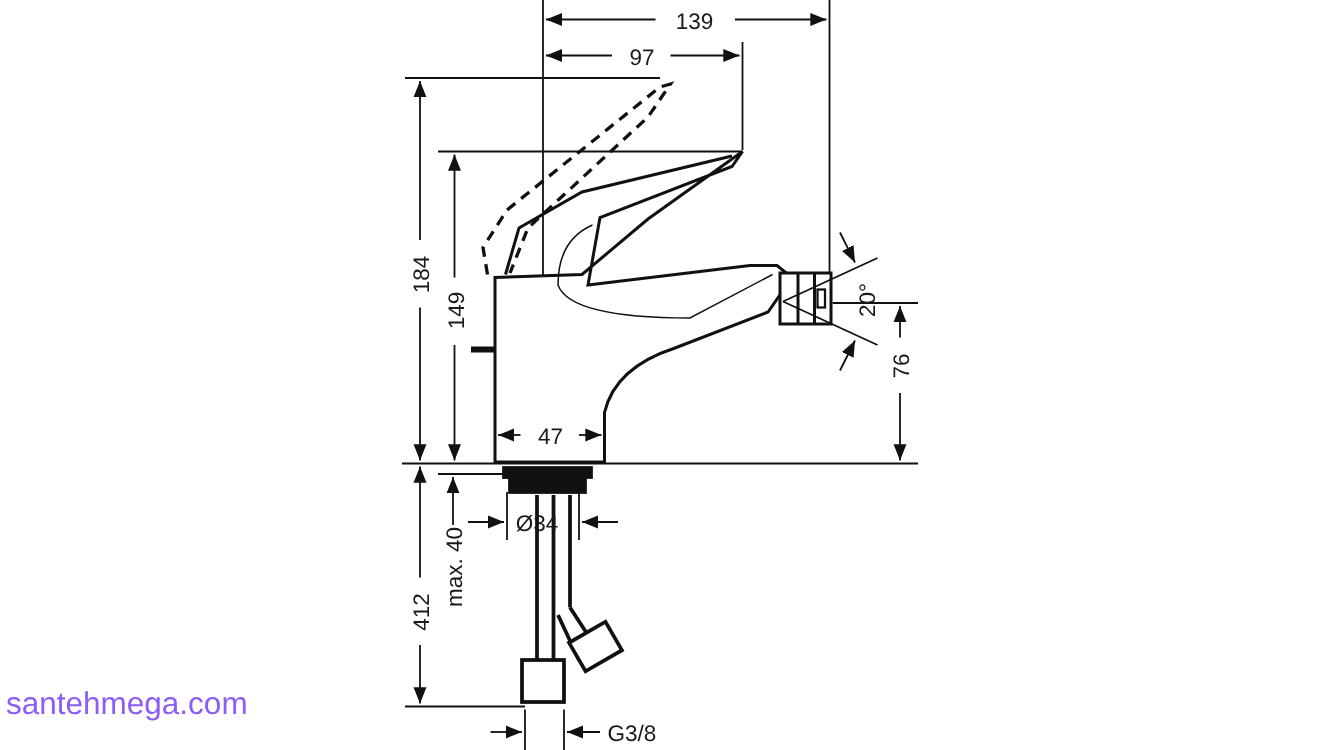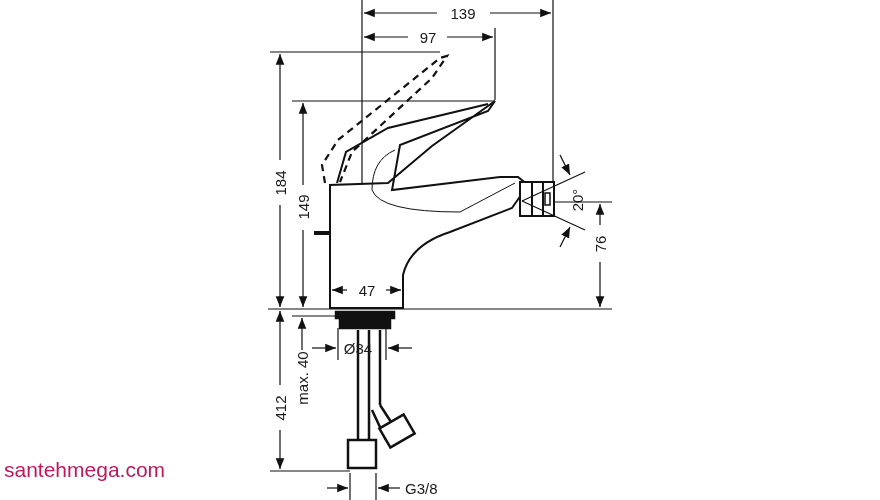--- a/index.html
+++ b/index.html
@@ -1,19 +1,19 @@
 <!DOCTYPE html>
 <html><head>
 <meta charset="utf-8">
 <style>
   html, body { margin:0; padding:0; background:#ffffff; }
   body { width:880px; height:500px; position:relative; overflow:hidden; font-family:"Liberation Sans", sans-serif; }
   #drawing { position:absolute; left:0; top:0; width:880px; height:500px; }
   .dim { font-family:"Liberation Sans", sans-serif; font-size:15px; fill:#1a1a1a; }
-  .wm { position:absolute; left:4px; top:458px; font-size:21px; color:#be185d; font-family:"Liberation Sans", sans-serif; }
+  .wm { position:absolute; left:4px; top:458px; font-size:21px; color:#8b5cf6; font-family:"Liberation Sans", sans-serif; }
 </style>
 </head>
 <body>
 
 <svg id="drawing" viewBox="0 0 880 500" xmlns="http://www.w3.org/2000/svg">
   <defs>
     <marker id="arr" viewBox="0 0 10 10" refX="10" refY="5" markerWidth="9" markerHeight="9" orient="auto-start-reverse">
       <path d="M0,1 L10,5 L0,9 z" fill="#111"></path>
     </marker>
   </defs>

